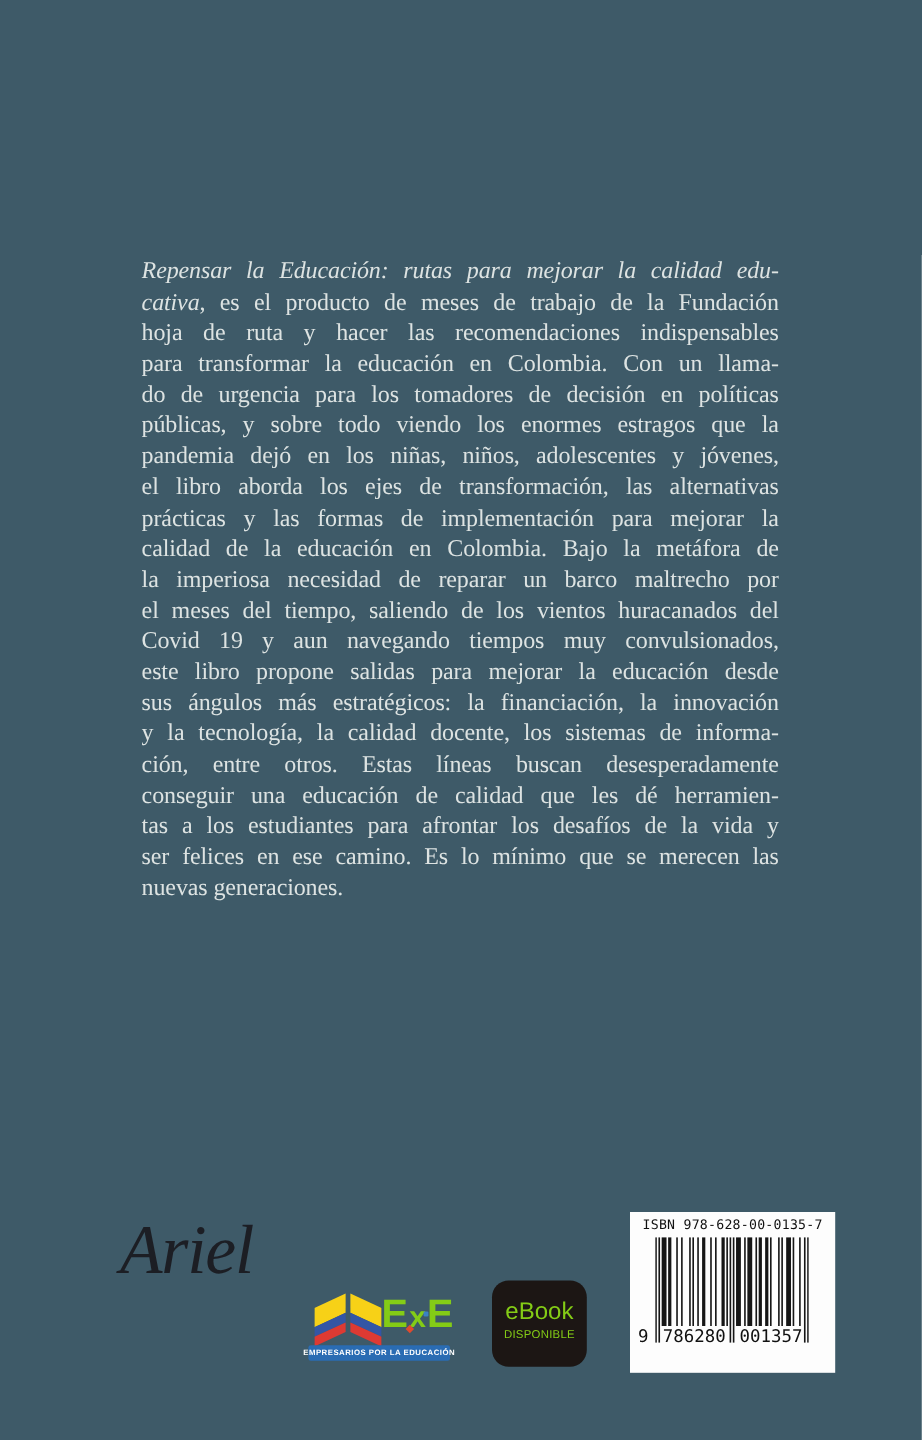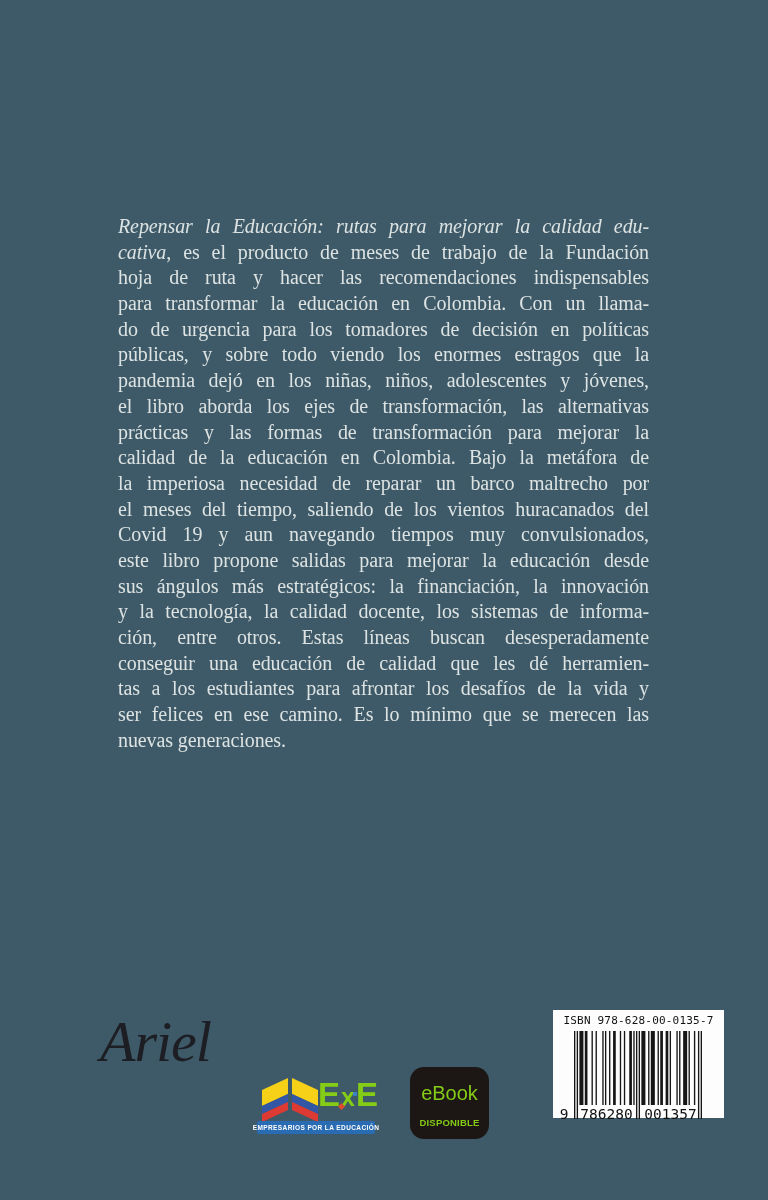--- a/index.html
+++ b/index.html
@@ -73,26 +73,26 @@
 
   .ebook-badge {
     position: absolute; left: 410px; top: 1067px;
     width: 79px; height: 72px;
     border-radius: 14px;
     color: #84cc16;
     font-family: "Liberation Sans", sans-serif;
     text-align: center;
   }
   .ebook-title { font-size: 20px; margin-top: 15px; }
-  .ebook-subtitle { font-size: 9.5px; margin-top: 12px; letter-spacing: 0.2px; font-weight: bold; }
+  .ebook-subtitle { font-size: 9.5px; margin-top: 2px; letter-spacing: 0.2px; }
 
   
   .barcode-box {
-    position: absolute; left: 553px; top: 1010px;
-    width: 171px; height: 108px;
+    position: absolute; left: 525px; top: 1010px;
+    width: 171px; height: 134px;
     background: #fdfdfd;
     color: #111111;
   }
   .isbn-label {
     position: absolute; left: 0; top: 4px; width: 100%;
     text-align: center;
     font-family: "DejaVu Sans Mono", monospace;
     font-size: 11px; letter-spacing: 0.2px;
     white-space: nowrap;
   }
@@ -115,21 +115,21 @@
 
   <div class="synopsis" id="synopsis">
       <div class="syn-line"><span class="it">Repensar la Educación: rutas para mejorar la calidad edu-</span></div>
       <div class="syn-line"><span class="it">cativa</span><span>, es el producto de meses de trabajo de la Fundación</span></div>
       <div class="syn-line"><span>hoja de ruta y hacer las recomendaciones indispensables</span></div>
       <div class="syn-line"><span>para transformar la educación en Colombia. Con un llama-</span></div>
       <div class="syn-line"><span>do de urgencia para los tomadores de decisión en políticas</span></div>
       <div class="syn-line"><span>públicas, y sobre todo viendo los enormes estragos que la</span></div>
       <div class="syn-line"><span>pandemia dejó en los niñas, niños, adolescentes y jóvenes,</span></div>
       <div class="syn-line"><span>el libro aborda los ejes de transformación, las alternativas</span></div>
-      <div class="syn-line"><span>prácticas y las formas de transformación para mejorar la</span></div>
+      <div class="syn-line"><span>prácticas y las formas de implementación para mejorar la</span></div>
       <div class="syn-line"><span>calidad de la educación en Colombia. Bajo la metáfora de</span></div>
       <div class="syn-line"><span>la imperiosa necesidad de reparar un barco maltrecho por</span></div>
       <div class="syn-line"><span>el meses del tiempo, saliendo de los vientos huracanados del</span></div>
       <div class="syn-line"><span>Covid 19 y aun navegando tiempos muy convulsionados,</span></div>
       <div class="syn-line"><span>este libro propone salidas para mejorar la educación desde</span></div>
       <div class="syn-line"><span>sus ángulos más estratégicos: la financiación, la innovación</span></div>
       <div class="syn-line"><span>y la tecnología, la calidad docente, los sistemas de informa-</span></div>
       <div class="syn-line"><span>ción, entre otros. Estas líneas buscan desesperadamente</span></div>
       <div class="syn-line"><span>conseguir una educación de calidad que les dé herramien-</span></div>
       <div class="syn-line"><span>tas a los estudiantes para afrontar los desafíos de la vida y</span></div>

